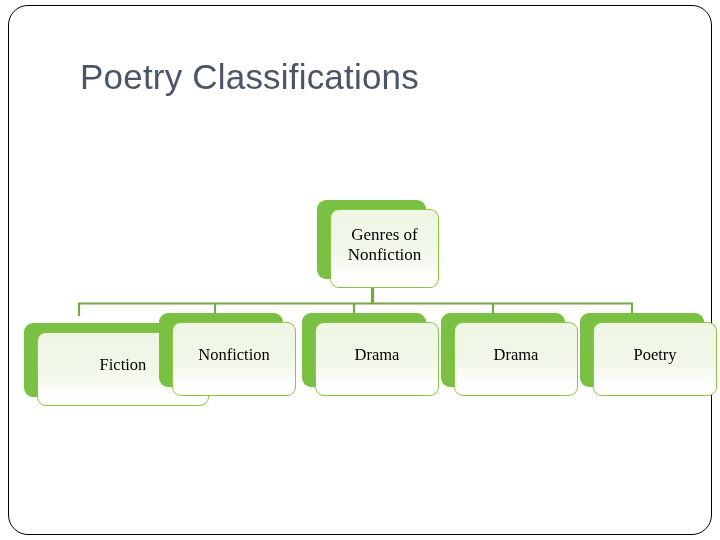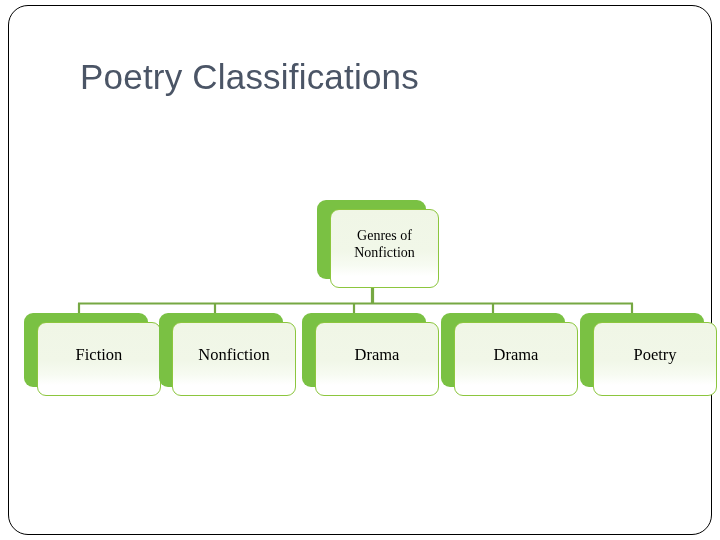--- a/index.html
+++ b/index.html
@@ -101,21 +101,21 @@
     justify-content: center;
   }
   .node .label {
     font-family: "Liberation Serif", serif;
     color: #000000;
     text-align: center;
     line-height: 1.16;
     padding-bottom: 8px;
   }
   .node.root .label {
-    font-size: 14px;
+    font-size: 17px;
   }
   .node.leaf .label {
     font-size: 16.5px;
   }
 </style>
 </head>
 <body>
 
 <div id="slide">
 
@@ -138,21 +138,21 @@
       <line x1="632" y1="303.5" x2="632" y2="316" stroke="#76a843" stroke-width="2.2"></line>
     </svg>
 
     <div class="node root" style="left:317px; top:200px; width:109px; height:79px;">
       <div class="plate"></div>
       <div class="card">
         <div class="label"><span>Genres of</span><br><span>Nonfiction</span></div>
       </div>
     </div>
 
-    <div class="node leaf" style="left:24px; top:313px; width:124px; height:74px;">
+    <div class="node leaf" style="left:24px; top:323px; width:124px; height:74px;padding-left:48px;">
       <div class="plate"></div>
       <div class="card">
         <div class="label">Fiction</div>
       </div>
     </div>
 
     <div class="node leaf" style="left:159px; top:313px; width:124px; height:74px;text-decoration:underline;">
       <div class="plate"></div>
       <div class="card">
         <div class="label">Nonfiction</div>

